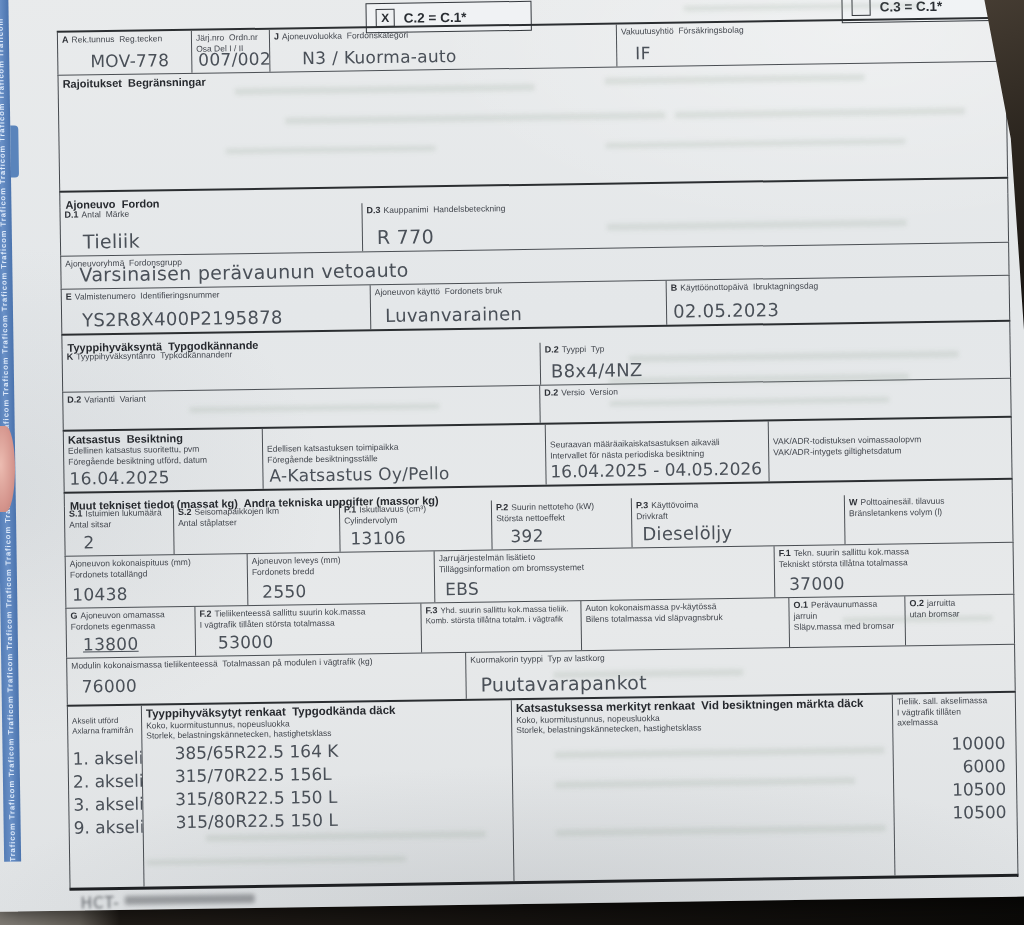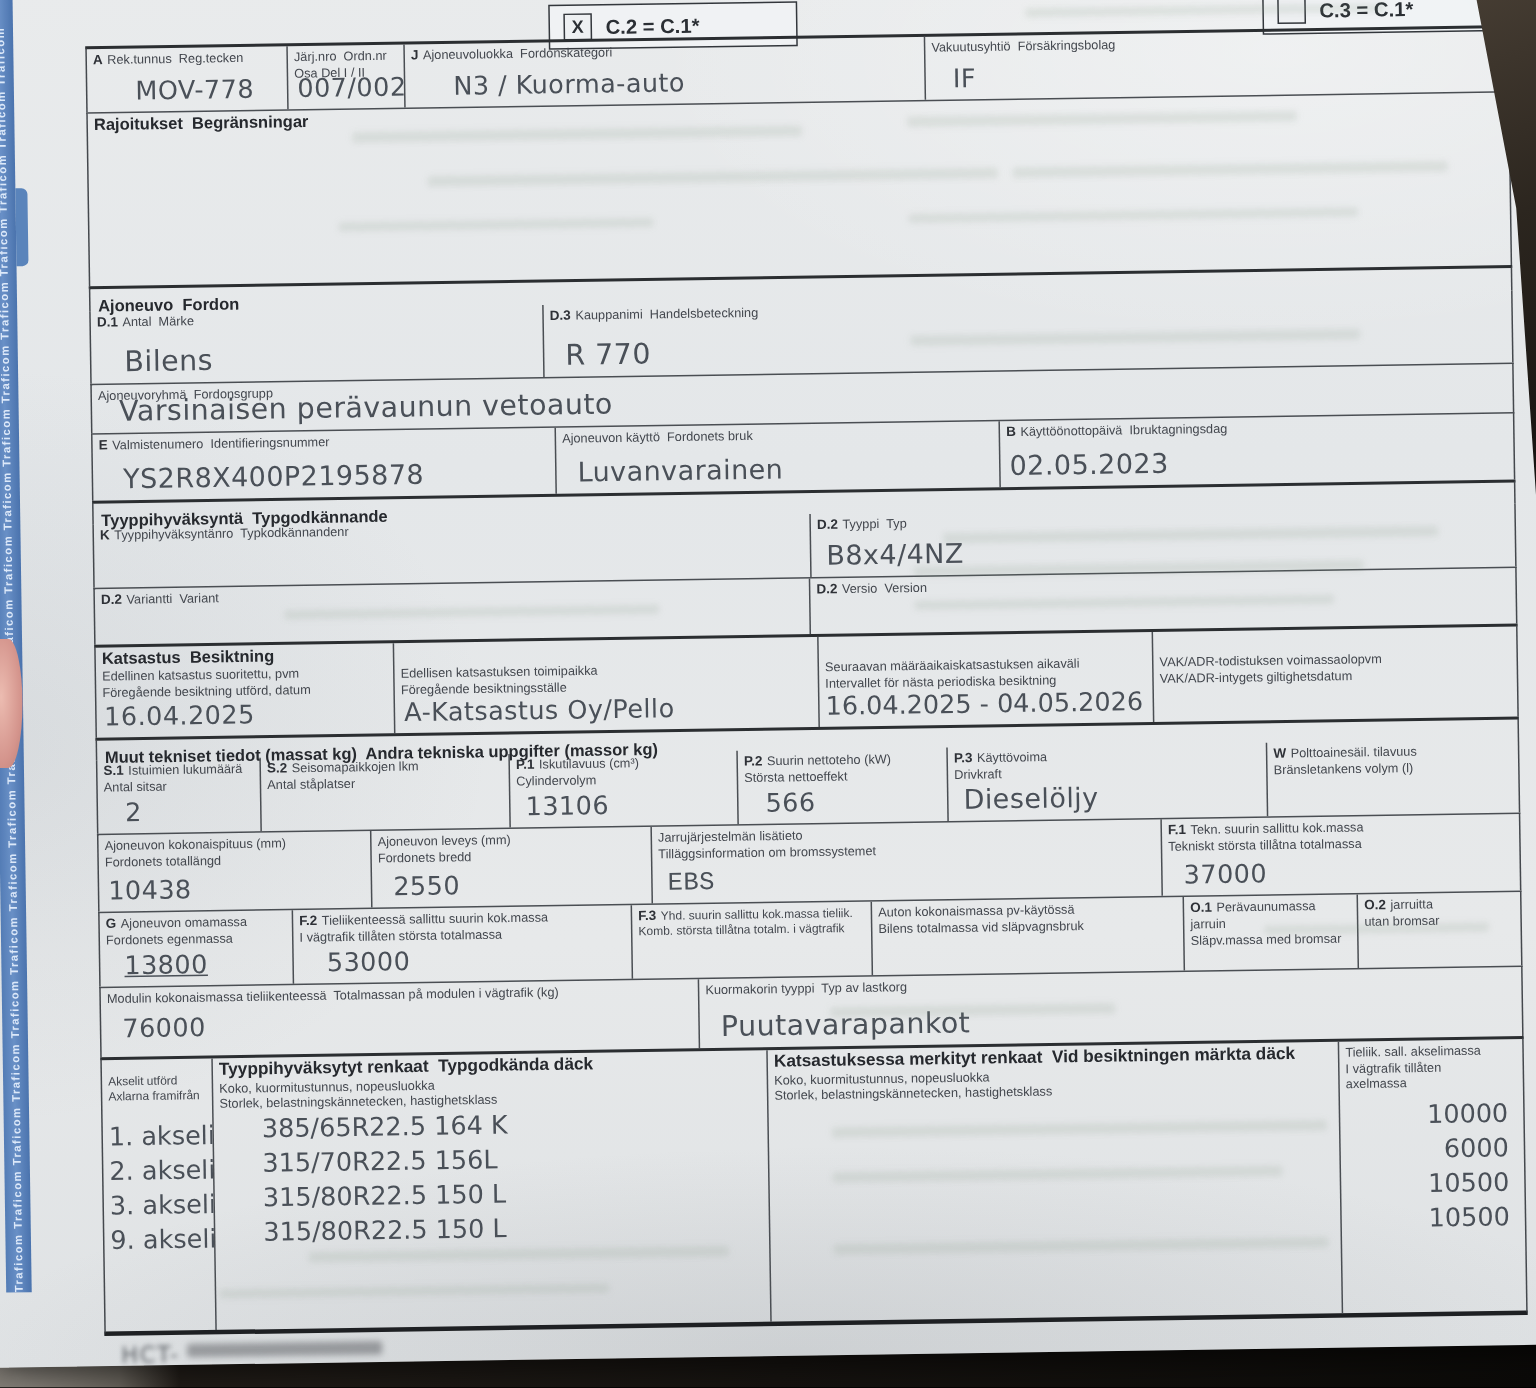--- a/index.html
+++ b/index.html
@@ -93,21 +93,21 @@
         <div class="sec">Rajoitukset  Begränsningar</div>
       </div>
     </div>
 
     <div class="hdr-row" style="top:202px;height:17px;">
       <span class="sec">Ajoneuvo  Fordon</span>
     </div>
     <div class="row" style="top:219px;height:48px;border-top:none;">
       <div class="c" style="width:302px;">
         <div class="lbl"><span class="pfx">D.1</span><span>Antal  Märke</span></div>
-        <div class="val" style="left:22px;font-size:19px;">Bilens</div>
+        <div class="val" style="left:22px;font-size:19px;">Tieliik</div>
       </div>
       <div class="c">
         <div class="lbl"><span class="pfx">D.3</span><span>Kauppanimi  Handelsbeteckning</span></div>
         <div class="val" style="left:14px;font-size:19px;">R 770</div>
       </div>
     </div>
     <div class="row" style="top:267px;height:33px;">
       <div class="c">
         <div class="lbl">Ajoneuvoryhmä  Fordonsgrupp</div>
         <div class="val" style="left:18px;font-size:19px;">Varsinaisen perävaunun vetoauto</div>
@@ -192,21 +192,21 @@
         <div class="val"></div>
       </div>
       <div class="c" style="width:152px;">
         <div class="lbl"><span class="pfx">P.1</span><span>Iskutilavuus (cm³)
 Cylindervolym</span></div>
         <div class="val" style="left:10px;">13106</div>
       </div>
       <div class="c" style="width:140px;">
         <div class="lbl"><span class="pfx">P.2</span><span>Suurin nettoteho (kW)
 Största nettoeffekt</span></div>
-        <div class="val" style="left:18px;">566</div>
+        <div class="val" style="left:18px;">392</div>
       </div>
       <div class="c" style="width:213px;">
         <div class="lbl"><span class="pfx">P.3</span><span>Käyttövoima
 Drivkraft</span></div>
         <div class="val" style="left:10px;font-size:18px;">Dieselöljy</div>
       </div>
       <div class="c">
         <div class="lbl"><span class="pfx">W</span><span>Polttoainesäil. tilavuus
 Bränsletankens volym (l)</span></div>
         <div class="val"></div>
@@ -220,21 +220,21 @@
         <div class="val" style="left:6px;margin-top:10px;">10438</div>
       </div>
       <div class="c" style="width:187px;">
         <div class="lbl">Ajoneuvon leveys (mm)
 Fordonets bredd</div>
         <div class="val" style="left:14px;">2550</div>
       </div>
       <div class="c" style="width:340px;">
         <div class="lbl">Jarrujärjestelmän lisätieto
 Tilläggsinformation om bromssystemet</div>
-        <div class="val" style="left:10px;font-family:Liberation Mono, monospace;">EBS</div>
+        <div class="val" style="left:10px;">EBS</div>
       </div>
       <div class="c">
         <div class="lbl"><span class="pfx">F.1</span><span>Tekn. suurin sallittu kok.massa
 Tekniskt största tillåtna totalmassa</span></div>
         <div class="val" style="left:14px;">37000</div>
       </div>
     </div>
 
     <div class="row" style="top:619px;height:50px;">
       <div class="c" style="width:129px;">

